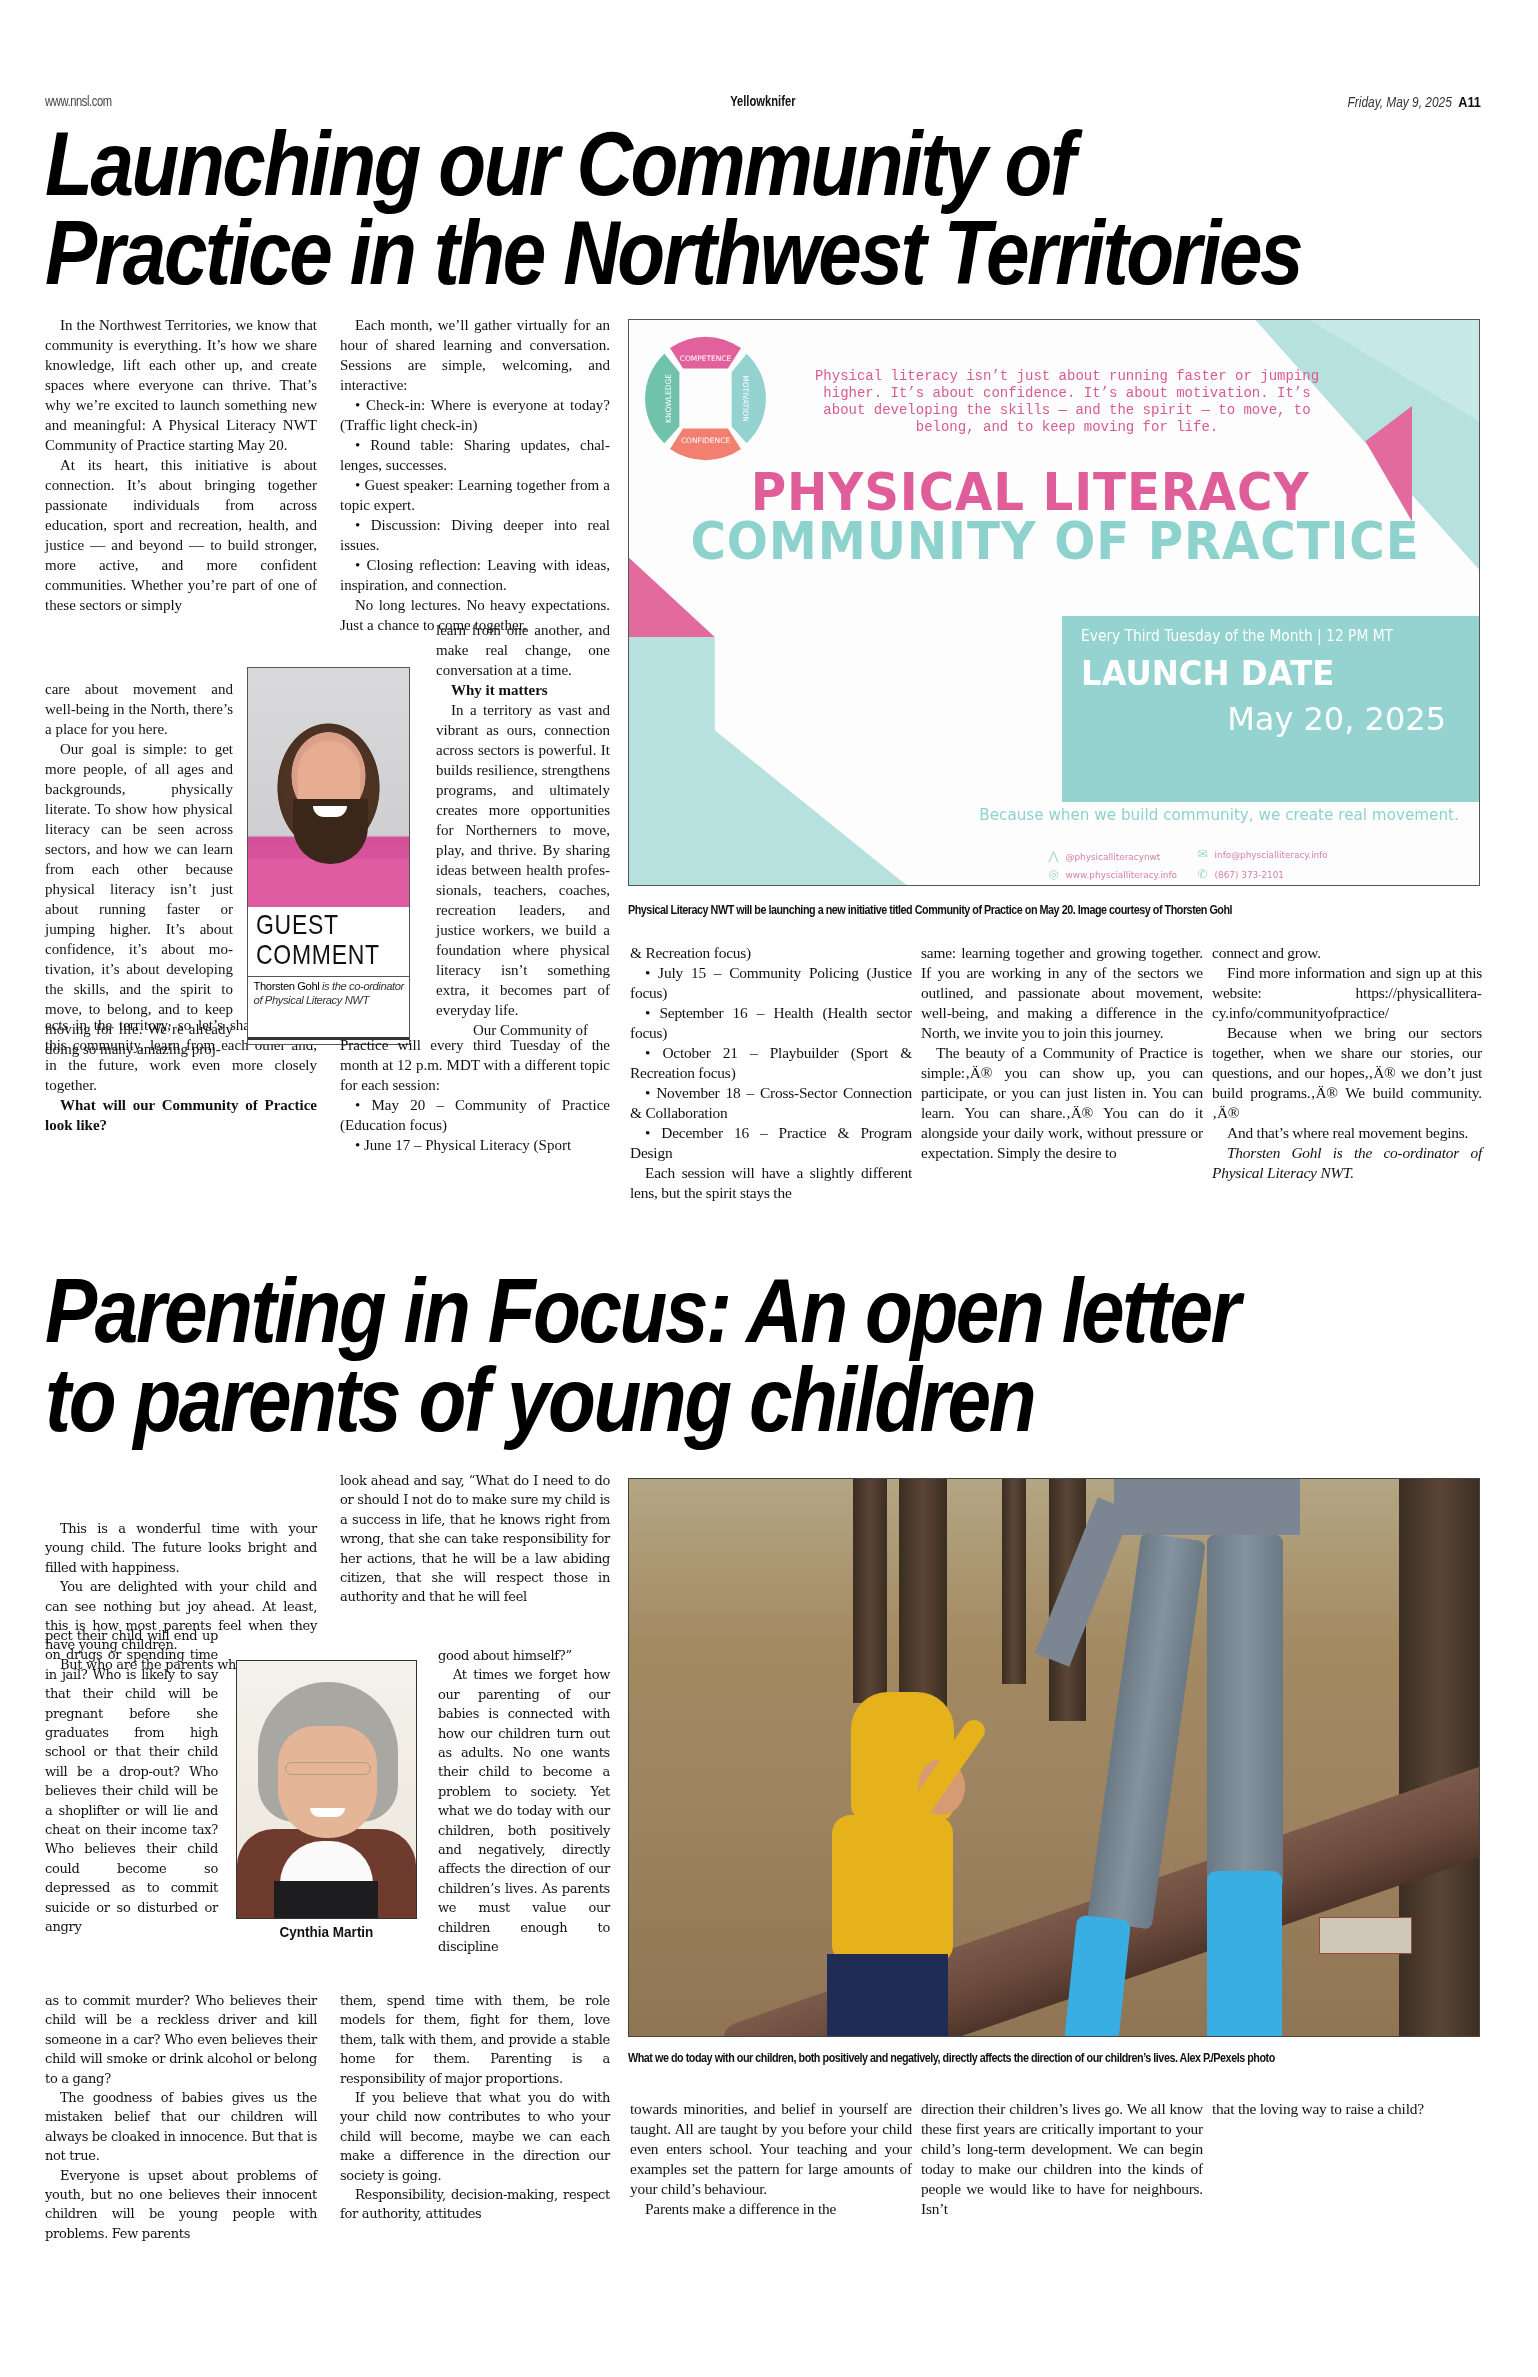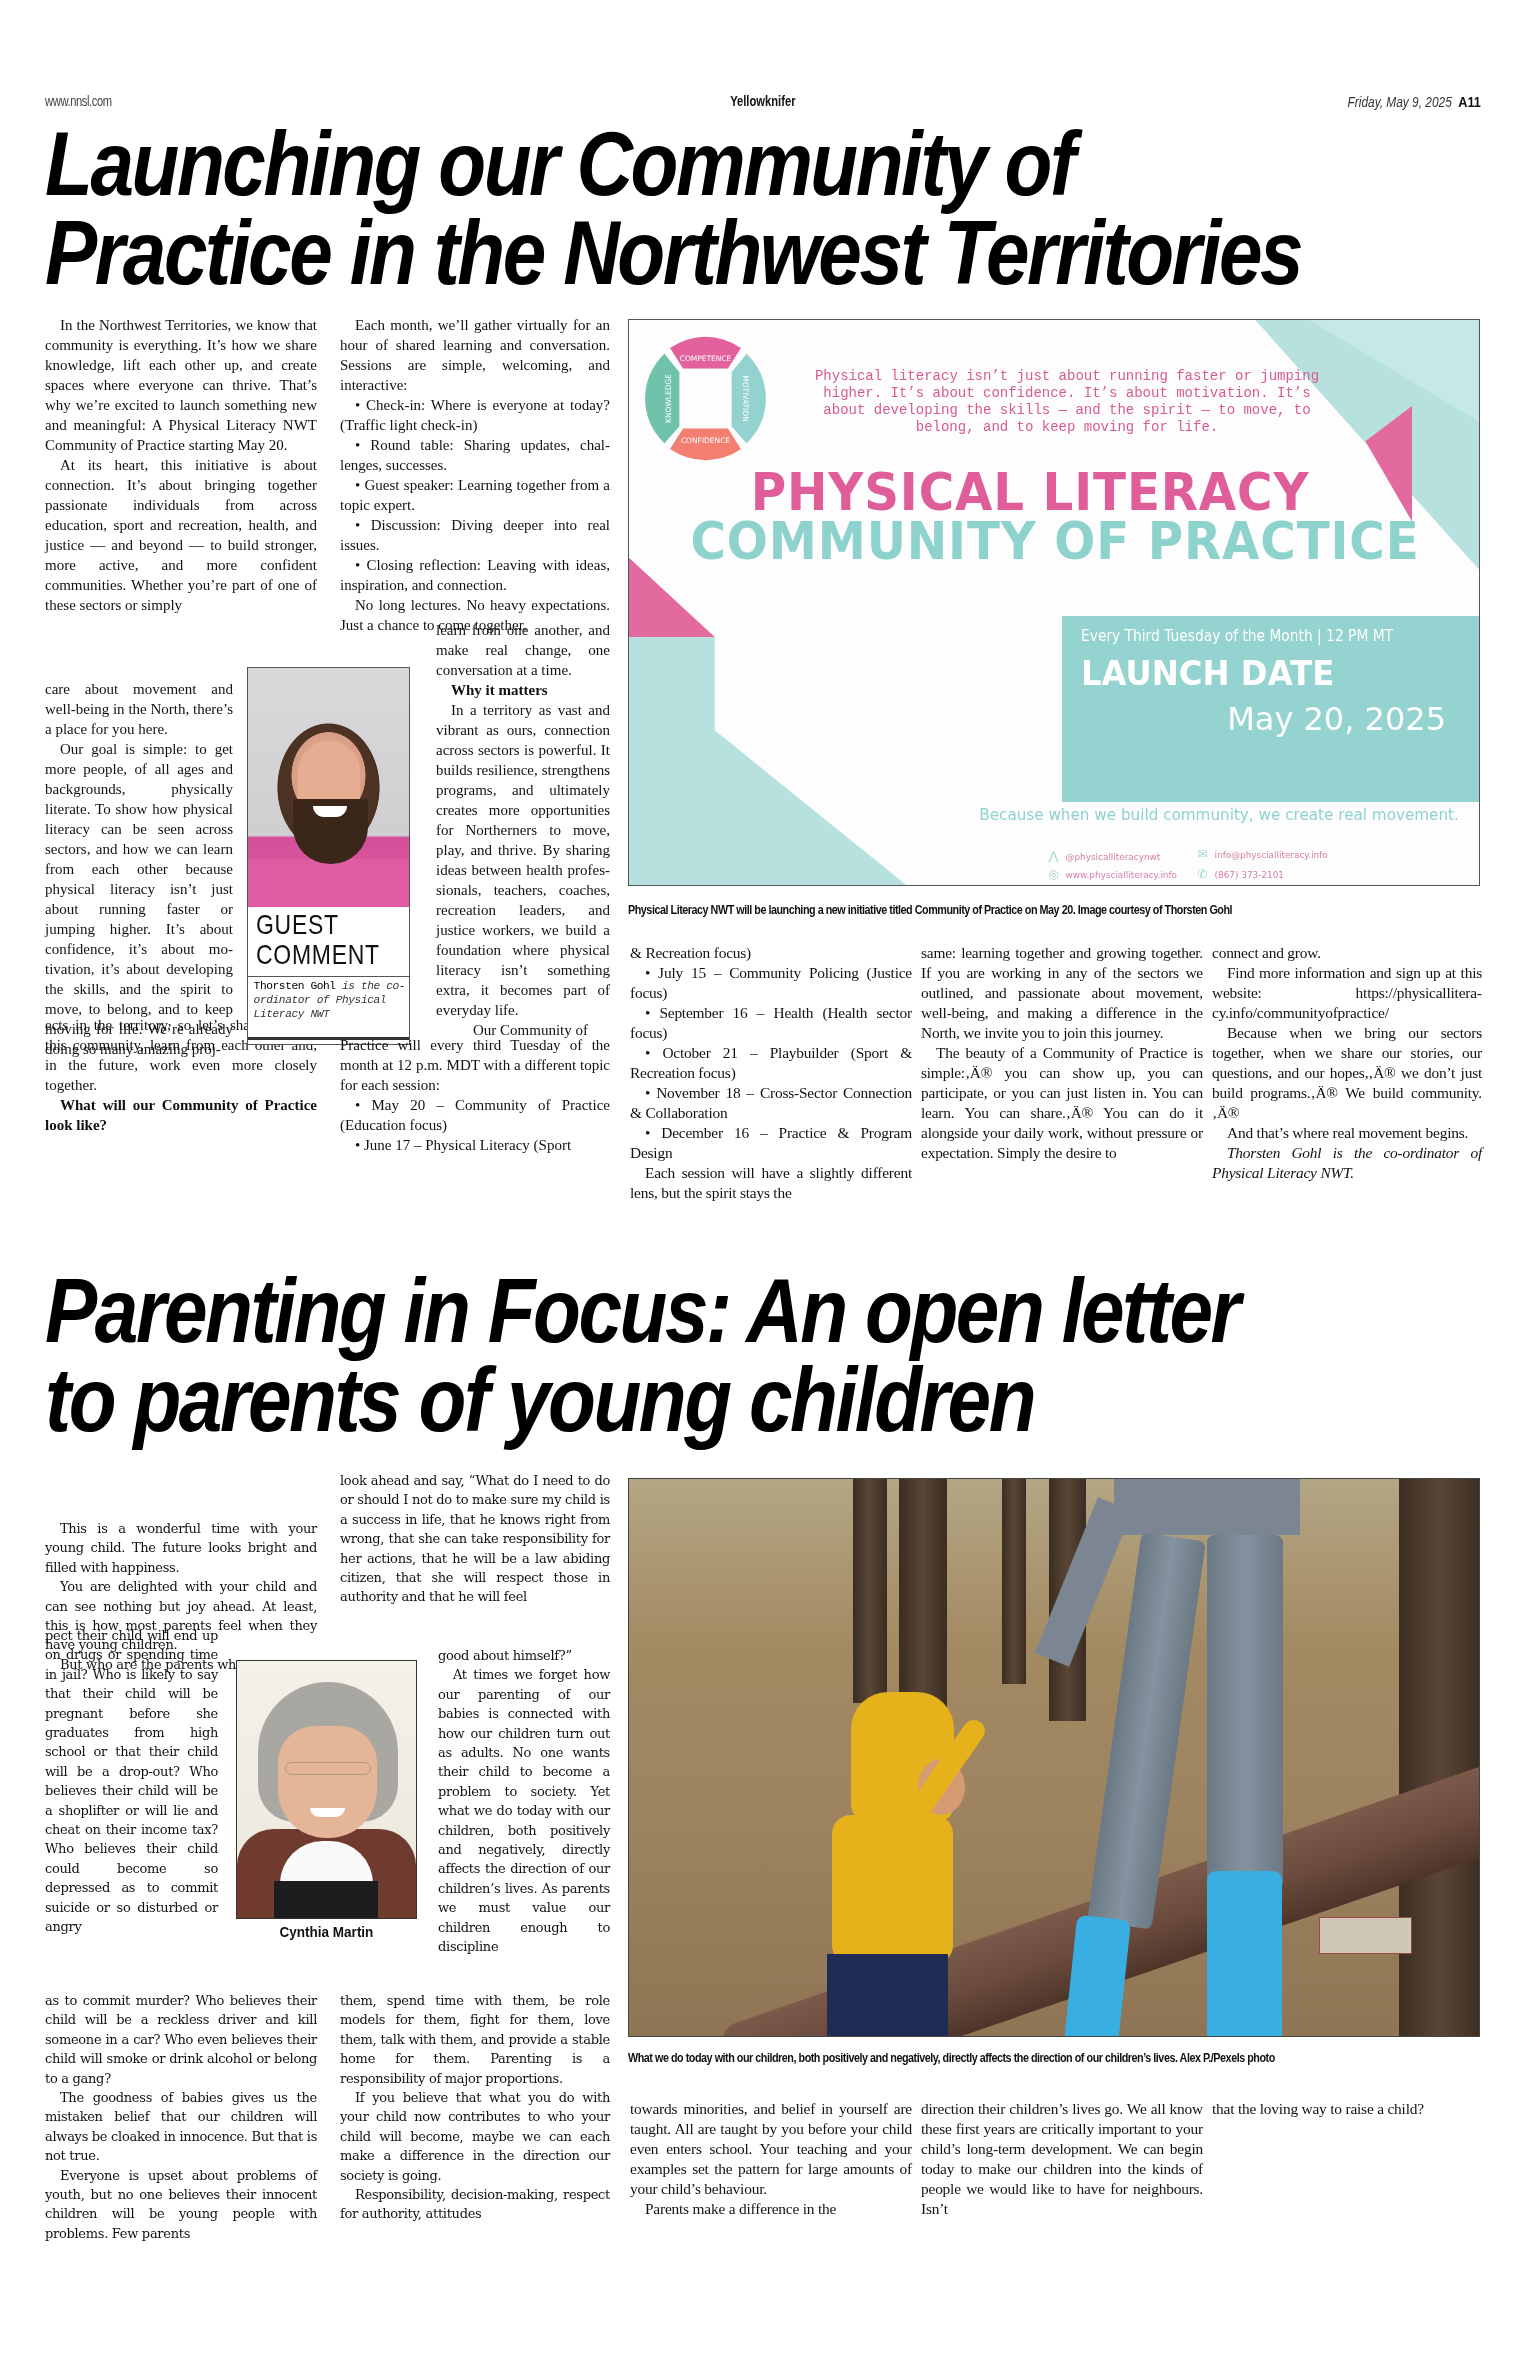--- a/index.html
+++ b/index.html
@@ -35,21 +35,21 @@
   #a1c2c { left: 340px; top: 1022px; width: 270px; }
 
   .guest-box { position: absolute; left: 247px; top: 667px; width: 163px; height: 378px; border: 1.9px solid #555; border-top-width: 0.9px; background: #fff; }
   .guest-photo { position: absolute; left: 0; top: 0; width: 100%; height: 239px; background: radial-gradient(ellipse 38% 30% at 50% 45%, #e6b79f 0%, #d99d86 60%, transparent 61%), radial-gradient(ellipse 45% 38% at 50% 50%, #5a3d2b 0%, #4a3122 70%, transparent 71%), linear-gradient(180deg, #d9d9dc 0%, #cfcfd2 70%, #d34f97 71%, #e05fa6 100%); }
   .guest-photo .beard { position: absolute; left: 45px; top: 131px; width: 75px; height: 65px; background: #3a2719; border-radius: 0 0 37px 37px; }
   .guest-photo .face { position: absolute; left: 50px; top: 73px; width: 62px; height: 84px; background: #e7ad93; border-radius: 31px 31px 28px 28px; }
   .guest-photo .smile { position: absolute; left: 65px; top: 138px; width: 34px; height: 11.2px; background: #fff; border-radius: 0 0 17px 17px; }
   .guest-photo .shirt { position: absolute; left: 0; bottom: 0; width: 100%; height: 48px; background: #df5ca3; }
   .guest-title { position: absolute; left: 7.5px; top: 242px; font-family: "Liberation Sans", sans-serif; font-size: 28px; line-height: 30px; color: #111; transform: scaleX(0.82); transform-origin: left; letter-spacing: 0.9px; }
   .guest-divider { position: absolute; left: 0; top: 308px; width: 100%; height: 0.9px; background: #555; }
-  .guest-cred { position: absolute; left: 5.6px; top: 311px; width: 154px; font-family: Liberation Mono, monospace; font-size: 11.2px; line-height: 14px; color: #222; letter-spacing: -0.4px; }
+  .guest-cred { position: absolute; left: 5.6px; top: 311px; width: 154px; font-family: Liberation Sans, sans-serif; font-size: 11.2px; line-height: 14px; color: #222; letter-spacing: -0.4px; }
   .guest-cred b { font-weight: normal; color: #000; }
   .guest-cred i { color: #333; }
   .guest-bar { position: absolute; left: 0; bottom: 3.7px; width: 100%; height: 3.7px; background: #333; }
 
   
   .poster { position: absolute; left: 628px; top: 319px; width: 852px; height: 567px; border: 1.4px solid #555; background: #fdfdfd; overflow: hidden; }
   .poster .tri { position: absolute; }
   .poster-quote { position: absolute; left: 177px; top: 48px; width: 522px; text-align: center; font-family: Liberation Mono, monospace; font-size: 14px; line-height: 17px; color: #d85a92; }
   .poster-t1 { position: absolute; left: 0; width: 802px; top: 142px; text-align: center; font-family: "DejaVu Sans", sans-serif; font-size: 52px; font-weight: bold; color: #df5d98; letter-spacing: 0.9px; transform: scaleX(0.93); }
   .poster-t2 { position: absolute; left: 0; width: 852px; top: 191px; text-align: center; font-family: "DejaVu Sans", sans-serif; font-size: 52px; font-weight: bold; color: #8ed2ce; letter-spacing: 0.9px; transform: scaleX(0.93); }

